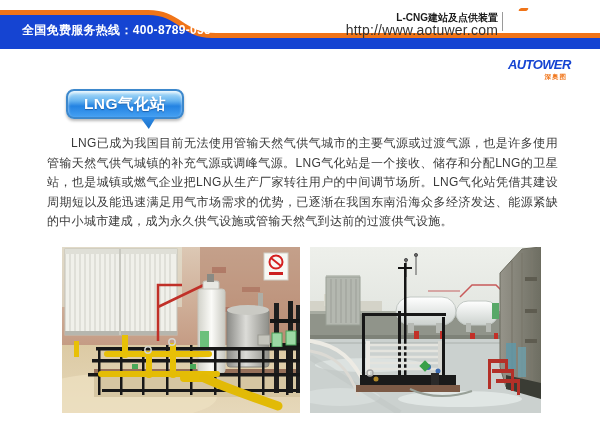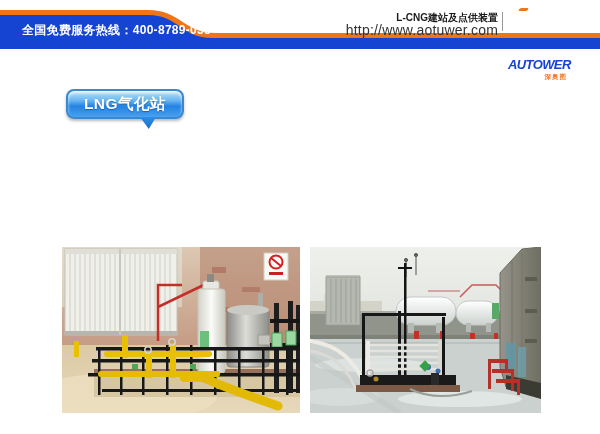--- a/index.html
+++ b/index.html
@@ -97,20 +97,21 @@
       <div class="logo-accent"></div>
       <div class="logo-sub">深奥图</div>
     </div>
   </div>
 
   <div class="badge">
     <span class="badge-label">LNG气化站</span>
     <div class="badge-tail"></div>
   </div>
 
+  <p class="article">LNG已成为我国目前无法使用管输天然气供气城市的主要气源或过渡气源，也是许多使用管输天然气供气城镇的补充气源或调峰气源。LNG气化站是一个接收、储存和分配LNG的卫星站，也是城镇或燃气企业把LNG从生产厂家转往用户的中间调节场所。LNG气化站凭借其建设周期短以及能迅速满足用气市场需求的优势，已逐渐在我国东南沿海众多经济发达、能源紧缺的中小城市建成，成为永久供气设施或管输天然气到达前的过渡供气设施。</p>
 
   <div class="photo photo-left">
     <svg width="238" height="166" viewBox="0 0 238 166">
       <defs>
         <linearGradient id="wallG" x1="0" y1="0" x2="0" y2="1">
           <stop offset="0" stop-color="#dcc8b4"></stop>
             <stop offset="1" stop-color="#c49a82"></stop>
         </linearGradient>
         <linearGradient id="floorG" x1="0" y1="0" x2="0" y2="1">
           <stop offset="0" stop-color="#dccaa4"></stop>

